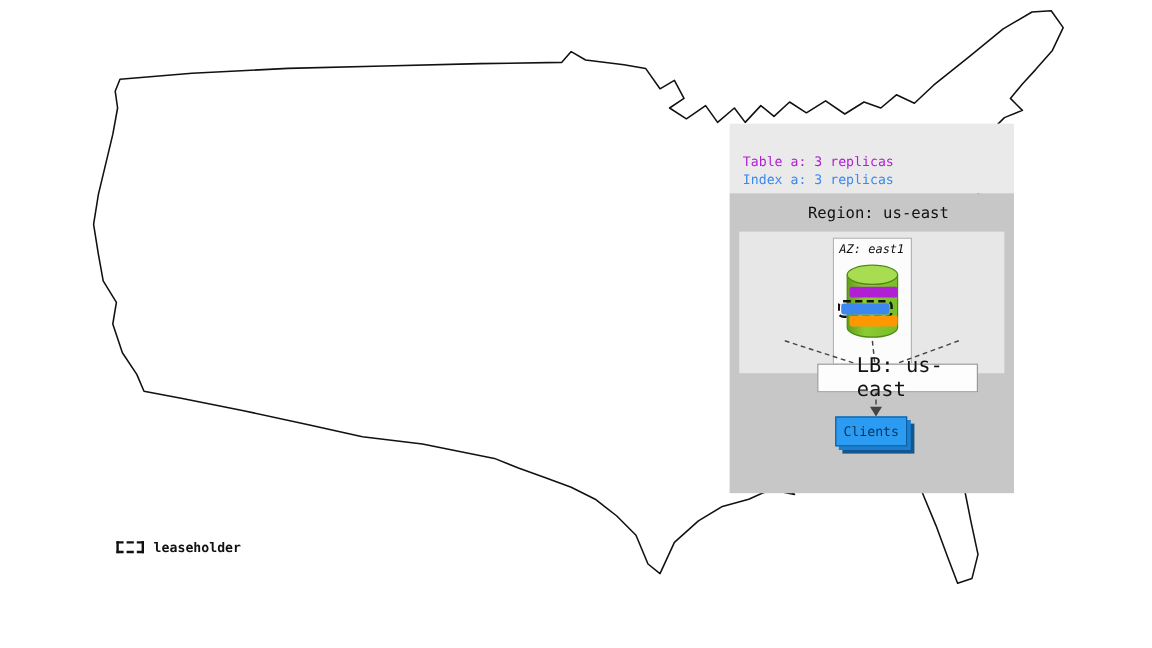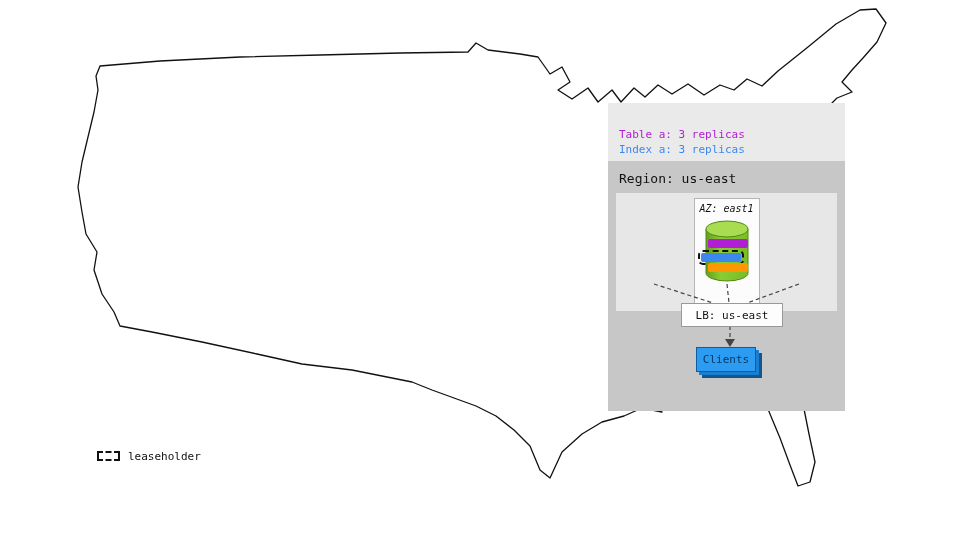--- a/index.html
+++ b/index.html
@@ -15,58 +15,58 @@
     position:absolute;left:608px;top:103px;width:237px;height:58px;
     background:#eaeaea;z-index:2;box-sizing:border-box;padding:25px 11px 0 11px;
   }
   .legend-item{font-size:11px;line-height:14.5px;white-space:pre;}
 
   
   .region-panel{
     position:absolute;left:608px;top:161px;width:237px;height:250px;
     background:#c7c7c7;z-index:2;box-sizing:border-box;
   }
-  .region-title{font-size:13px;color:#111;margin:10px 0 0 11px;}
+  .region-title{font-size:13px;color:#111;margin:10px 0 0 11px;text-align:center;}
   .az-panel{
     position:absolute;left:8px;top:32px;width:221px;height:118px;
     background:#e7e7e7;display:flex;gap:6px;padding:5px;box-sizing:border-box;
     justify-content:center;
   }
   .az-box{
     width:66px;height:106px;background:#fcfcfc;border:1px solid #b5b5b5;
     box-sizing:border-box;position:relative;flex:0 0 auto;font-style:italic;
   }
   .az-label{font-size:10px;text-align:center;margin-top:4px;color:#111;}
   .cylinder{position:absolute;left:8px;top:20px;}
   .bar{position:absolute;left:13px;width:40px;height:9px;border-radius:2px;z-index:2;}
   .bar[data-i="0"]{top:40px}
   .bar[data-i="1"]{top:52px}
   .bar[data-i="2"]{top:64px}
   .bar.leaseholder{left:6px;margin-top:2px;outline:2px dashed #111;outline-offset:1px;}
 
   .lb-box{
     position:absolute;left:681px;top:303px;width:100px;height:22px;
     background:#fdfdfd;border:1px solid #999;z-index:5;
-    font-size:11px;color:#111;display:flex;align-items:center;justify-content:center;
+    font-size:17px;color:#111;display:flex;align-items:center;justify-content:center;padding-left:32px;
   }
   .clients-box{
     position:absolute;left:696px;top:347px;width:58px;height:23px;
     background:#2b9cf2;border:1px solid #0f5d9e;z-index:5;
     box-shadow:3px 3px 0 #1a7fd0, 6px 6px 0 #11568f;
     font-size:11px;color:#06365f;display:flex;align-items:center;justify-content:center;
   }
 
   .connector-svg{position:absolute;left:0;top:0;z-index:4;pointer-events:none;}
 
   
   .lease-key-box{
     position:absolute;left:97px;top:451px;width:23px;height:10px;
     background:#fff;border:2px dashed #111;z-index:2;box-sizing:border-box;
   }
-  .lease-key-label{position:absolute;left:128px;top:450px;font-size:11px;color:#111;z-index:2;}
+  .lease-key-label{position:absolute;left:128px;top:450px;font-size:11px;color:#111;z-index:2;font-weight:bold;}
 </style>
 </head>
 <body>
 
 <svg width="0" height="0" style="position:absolute" aria-hidden="true">
   <defs>
     <linearGradient id="cylGrad" x1="0" y1="0" x2="1" y2="0">
       <stop offset="0" stop-color="#639f1d"></stop>
       <stop offset="0.35" stop-color="#8ccb33"></stop>
       <stop offset="1" stop-color="#79bd27"></stop>

